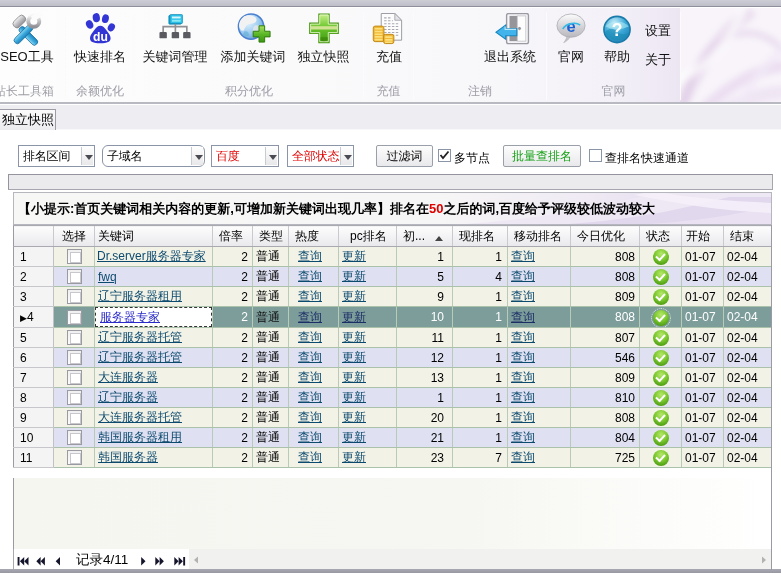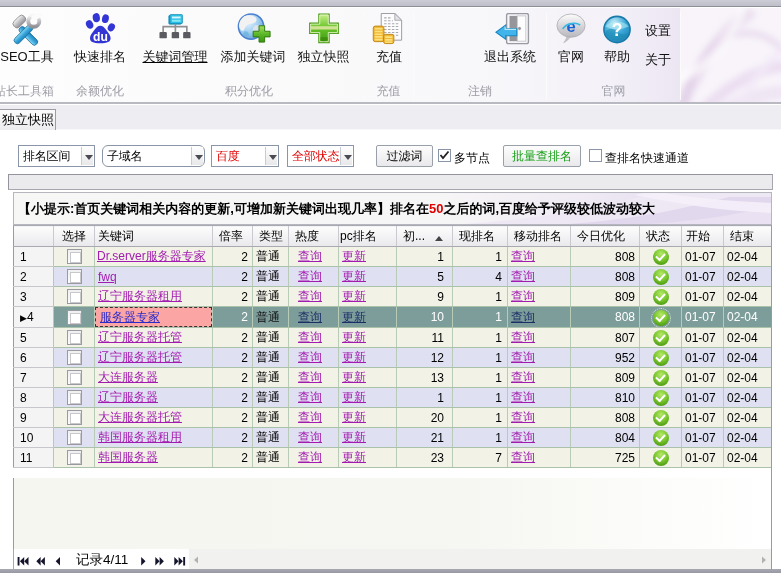--- a/index.html
+++ b/index.html
@@ -33,21 +33,21 @@
 #grid { position:absolute; left:13px; top:95px; border-collapse:collapse; table-layout:fixed; width:759px; }
 #grid td, #grid th { overflow:hidden; white-space:nowrap; font-weight:normal; }
 #grid th { height:21px; background:linear-gradient(#fdfdfd,#e9e9ed); border-right:1px solid #c9c9cf; border-bottom:1px solid #a9a9b1; border-top:1px solid #a9a9b1; font-size:12px; text-align:left; padding:0 0 0 6px; font-weight:normal; }
 #grid td { height:20px; border-right:1px solid #b7cbb7; border-bottom:1px solid #a9c2a9; font-size:12px; padding:0 4px 0 3px; }
 #grid td.num { background:#f4f4f4; border-right:1px solid #c0c0c6; border-bottom:1px solid #c6c6cb; border-left:1px solid #9a9aa2; padding-left:6px; }
 #grid th.num { border-left:1px solid #9a9aa2; }
 tr.odd td { background:#f2f2e7; }
 tr.even td { background:#dfe1f3; }
 tr.sel td { background:#7d9d9b; color:#fff; border-right:1px solid #a3bab8; border-bottom:1px solid #6f908e; }
 #grid td.r { text-align:right; padding-right:4px; }
-a.lk { color:#a21caf; text-decoration:underline; }
+a.lk { color:#0c4a6e; text-decoration:underline; }
 tr.sel a.lk { color:#1b2f66; }
 tr.sel td.num { color:#000; }
 .st { display:inline-block; margin:1px auto 0 auto; width:16px; height:16px; vertical-align:middle; border-radius:50%; background:radial-gradient(circle at 50% 30%, #b6e96a 0%, #7cc830 45%, #55a417 75%, #4a9a10 100%); position:relative; }
 .st:after { content:""; position:absolute; left:3.5px; top:4px; width:7px; height:4px; border-left:2.5px solid #fff; border-bottom:2.5px solid #fff; transform:rotate(-48deg); }
 .stsel { outline:1px dotted #dfeee0; outline-offset:1px; }
 .cb { display:inline-block; width:15px; height:15px; vertical-align:middle; border:1px solid #9a9aa2; background:linear-gradient(#f0f0f1,#fbfbfc); position:relative; }
 .cb:after { content:""; position:absolute; left:2px; top:2px; width:9px; height:9px; background:#fff; border:1px solid #c8c8cc; }
 
 #belowgrid { position:absolute; left:13px; top:348px; width:758px; height:71px; background:linear-gradient(90deg,#f5f6f0 0%,#f6f7f2 60%,#fcfcfa 85%,#ffffff 100%); border-left:1px solid #9a9aa2; }
 #rightline { position:absolute; left:771px; top:95px; width:1px; height:345px; background:#9a9aa4; z-index:9; }
@@ -123,21 +123,21 @@
         <ellipse cx="22.6" cy="5.9" rx="3.5" ry="4.5" transform="rotate(14 22.6 5.9)"></ellipse>
         <ellipse cx="6.3" cy="11.8" rx="3.6" ry="4.5" transform="rotate(-26 6.3 11.8)"></ellipse>
         <ellipse cx="28.7" cy="14.8" rx="3.5" ry="4.3" transform="rotate(30 28.7 14.8)"></ellipse>
         <path d="M17.3,13.2 C19.8,13.2 21.6,15.1 24.2,18.6 C26.8,22.1 27.9,23.9 27.9,26 C27.9,29.6 24.8,31.2 17.3,31.2 C9.8,31.2 6.7,29.6 6.7,26 C6.7,23.9 7.8,22.1 10.4,18.6 C13,15.1 14.8,13.2 17.3,13.2 Z"></path>
       </g>
       <text x="17.4" y="28.6" font-size="12.5" font-weight="bold" fill="#fff" text-anchor="middle" font-family="Liberation Sans, sans-serif">du</text>
     </svg>
     <div class="rlb">快速排名</div>
   </div>
 
-  <div class="rbtn" style="left:141px;width:68px;text-decoration:underline;">
+  <div class="rbtn" style="left:141px;width:68px;">
     <svg class="ric" width="34" height="34" viewBox="0 0 34 34">
       <rect x="10.6" y="2.4" width="13" height="9.2" rx="1" fill="#0fa8d8" stroke="#0a7ca8" stroke-width="0.6"></rect>
       <rect x="11.8" y="1.6" width="13" height="9.2" rx="1" fill="#2cc2e8" stroke="#0a7ca8" stroke-width="0.6"></rect>
       <rect x="13.8" y="3.6" width="9" height="2" fill="#d8f6fc"></rect>
       <rect x="13.8" y="7" width="9" height="2" fill="#8ae8f4"></rect>
       <path d="M17.4,11 L17.4,14 M4.8,19.5 L4.8,14 L29.2,14 L29.2,19.5 M17.4,14 L17.4,19.5" stroke="#909094" stroke-width="1.7" fill="none"></path>
       <rect x="1" y="19.5" width="7.6" height="6.6" rx="1.2" fill="#5a5a60"></rect>
       <rect x="13.6" y="19.5" width="7.6" height="6.6" rx="1.2" fill="#5a5a60"></rect>
       <rect x="25.4" y="19.5" width="7.6" height="6.6" rx="1.2" fill="#5a5a60"></rect>
     </svg>
@@ -307,21 +307,21 @@
         <col style="width:48px">
     </colgroup>
     <tbody>
         <tr>
       <th class="num"></th>
           <th style="padding-left:8px;">选择</th>
           <th style="padding-left:3px;">关键词</th>
           <th>倍率</th>
           <th>类型</th>
           <th>热度</th>
-          <th style="padding-left:1px;margin-left:36px;">pc排名</th>
+          <th style="padding-left:11px;margin-left:36px;">pc排名</th>
           <th style="position:relative;">初...<span style="position:absolute;right:9px;top:6px;width:0;height:0;border:4px solid transparent;border-bottom:5px solid #444;"></span></th>
           <th>现排名</th>
           <th>移动排名</th>
           <th>今日优化</th>
           <th>状态</th>
           <th style="padding-left:4px;">开始</th>
           <th>结束</th>
     </tr>
     <tr class="odd">
       <td class="num">1</td>
@@ -368,21 +368,21 @@
           <td><a class="lk">查询</a></td>
           <td class="r">809</td>
           <td style="padding:0;text-align:center;"><span class="st"></span></td>
           <td>01-07</td>
           <td>02-04</td>
     </tr>
     <tr class="sel">
       <td class="num"><span style="font-size:9px;">▶</span>4</td>
           <td style="padding:0;text-align:center;"><span class="cb"></span></td>
           <td style="padding:0;">
-            <div style="height:20px;background:#fca5a5;border:1px dashed #333;line-height:18px;padding-left:4px;"><a class="lk" style="color:#2a2ac8;">服务器专家</a></div>
+            <div style="height:20px;background:#ffffff;border:1px dashed #333;line-height:18px;padding-left:4px;"><a class="lk" style="color:#2a2ac8;">服务器专家</a></div>
           </td>
           <td class="r">2</td>
           <td style="color:#101010;">普通</td>
           <td style="padding-left:9px;"><a class="lk">查询</a></td>
           <td><a class="lk">更新</a></td>
           <td class="r" style="padding-right:8px;">10</td>
           <td class="r" style="padding-right:5px;">1</td>
           <td><a class="lk">查询</a></td>
           <td class="r">808</td>
           <td style="padding:0;text-align:center;"><span class="st stsel"></span></td>
@@ -409,21 +409,21 @@
       <td class="num">6</td>
           <td style="padding:0;text-align:center;"><span class="cb"></span></td>
           <td><a class="lk">辽宁服务器托管</a></td>
           <td class="r">2</td>
           <td>普通</td>
           <td style="padding-left:9px;"><a class="lk">查询</a></td>
           <td><a class="lk">更新</a></td>
           <td class="r" style="padding-right:8px;">12</td>
           <td class="r" style="padding-right:5px;">1</td>
           <td><a class="lk">查询</a></td>
-          <td class="r">952</td>
+          <td class="r">546</td>
           <td style="padding:0;text-align:center;"><span class="st"></span></td>
           <td>01-07</td>
           <td>02-04</td>
     </tr>
     <tr class="odd">
       <td class="num">7</td>
           <td style="padding:0;text-align:center;"><span class="cb"></span></td>
           <td><a class="lk">大连服务器</a></td>
           <td class="r">2</td>
           <td>普通</td>

